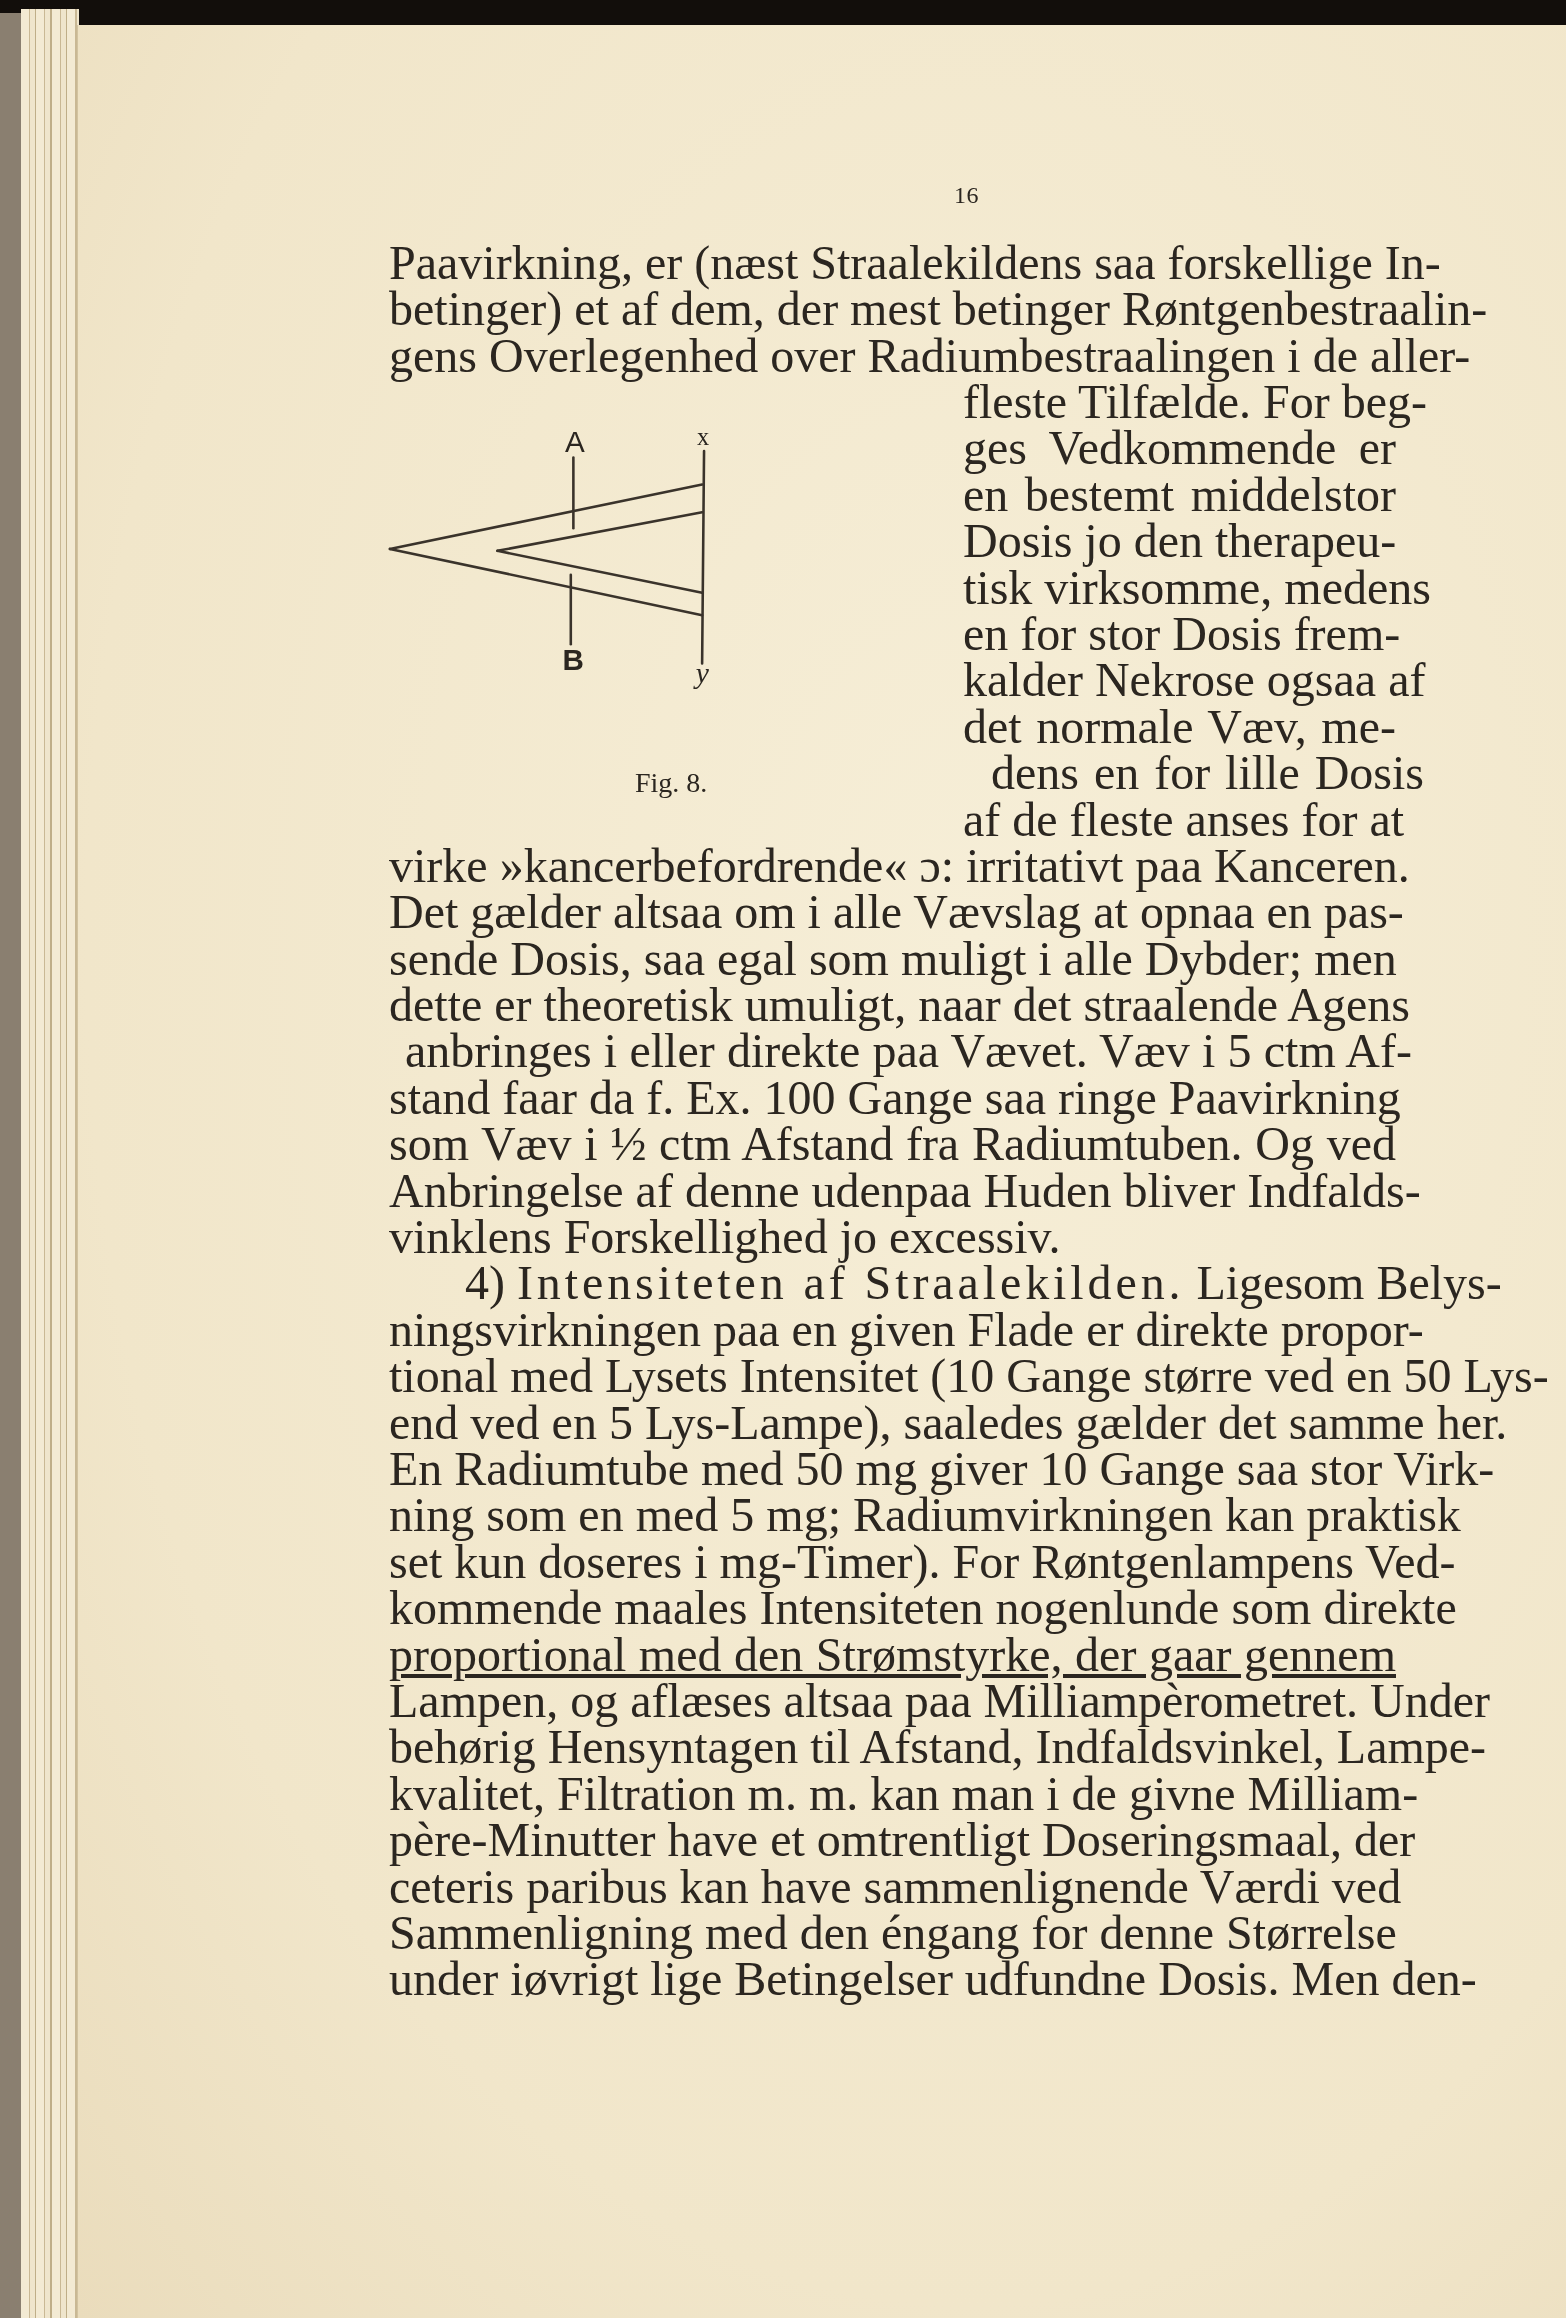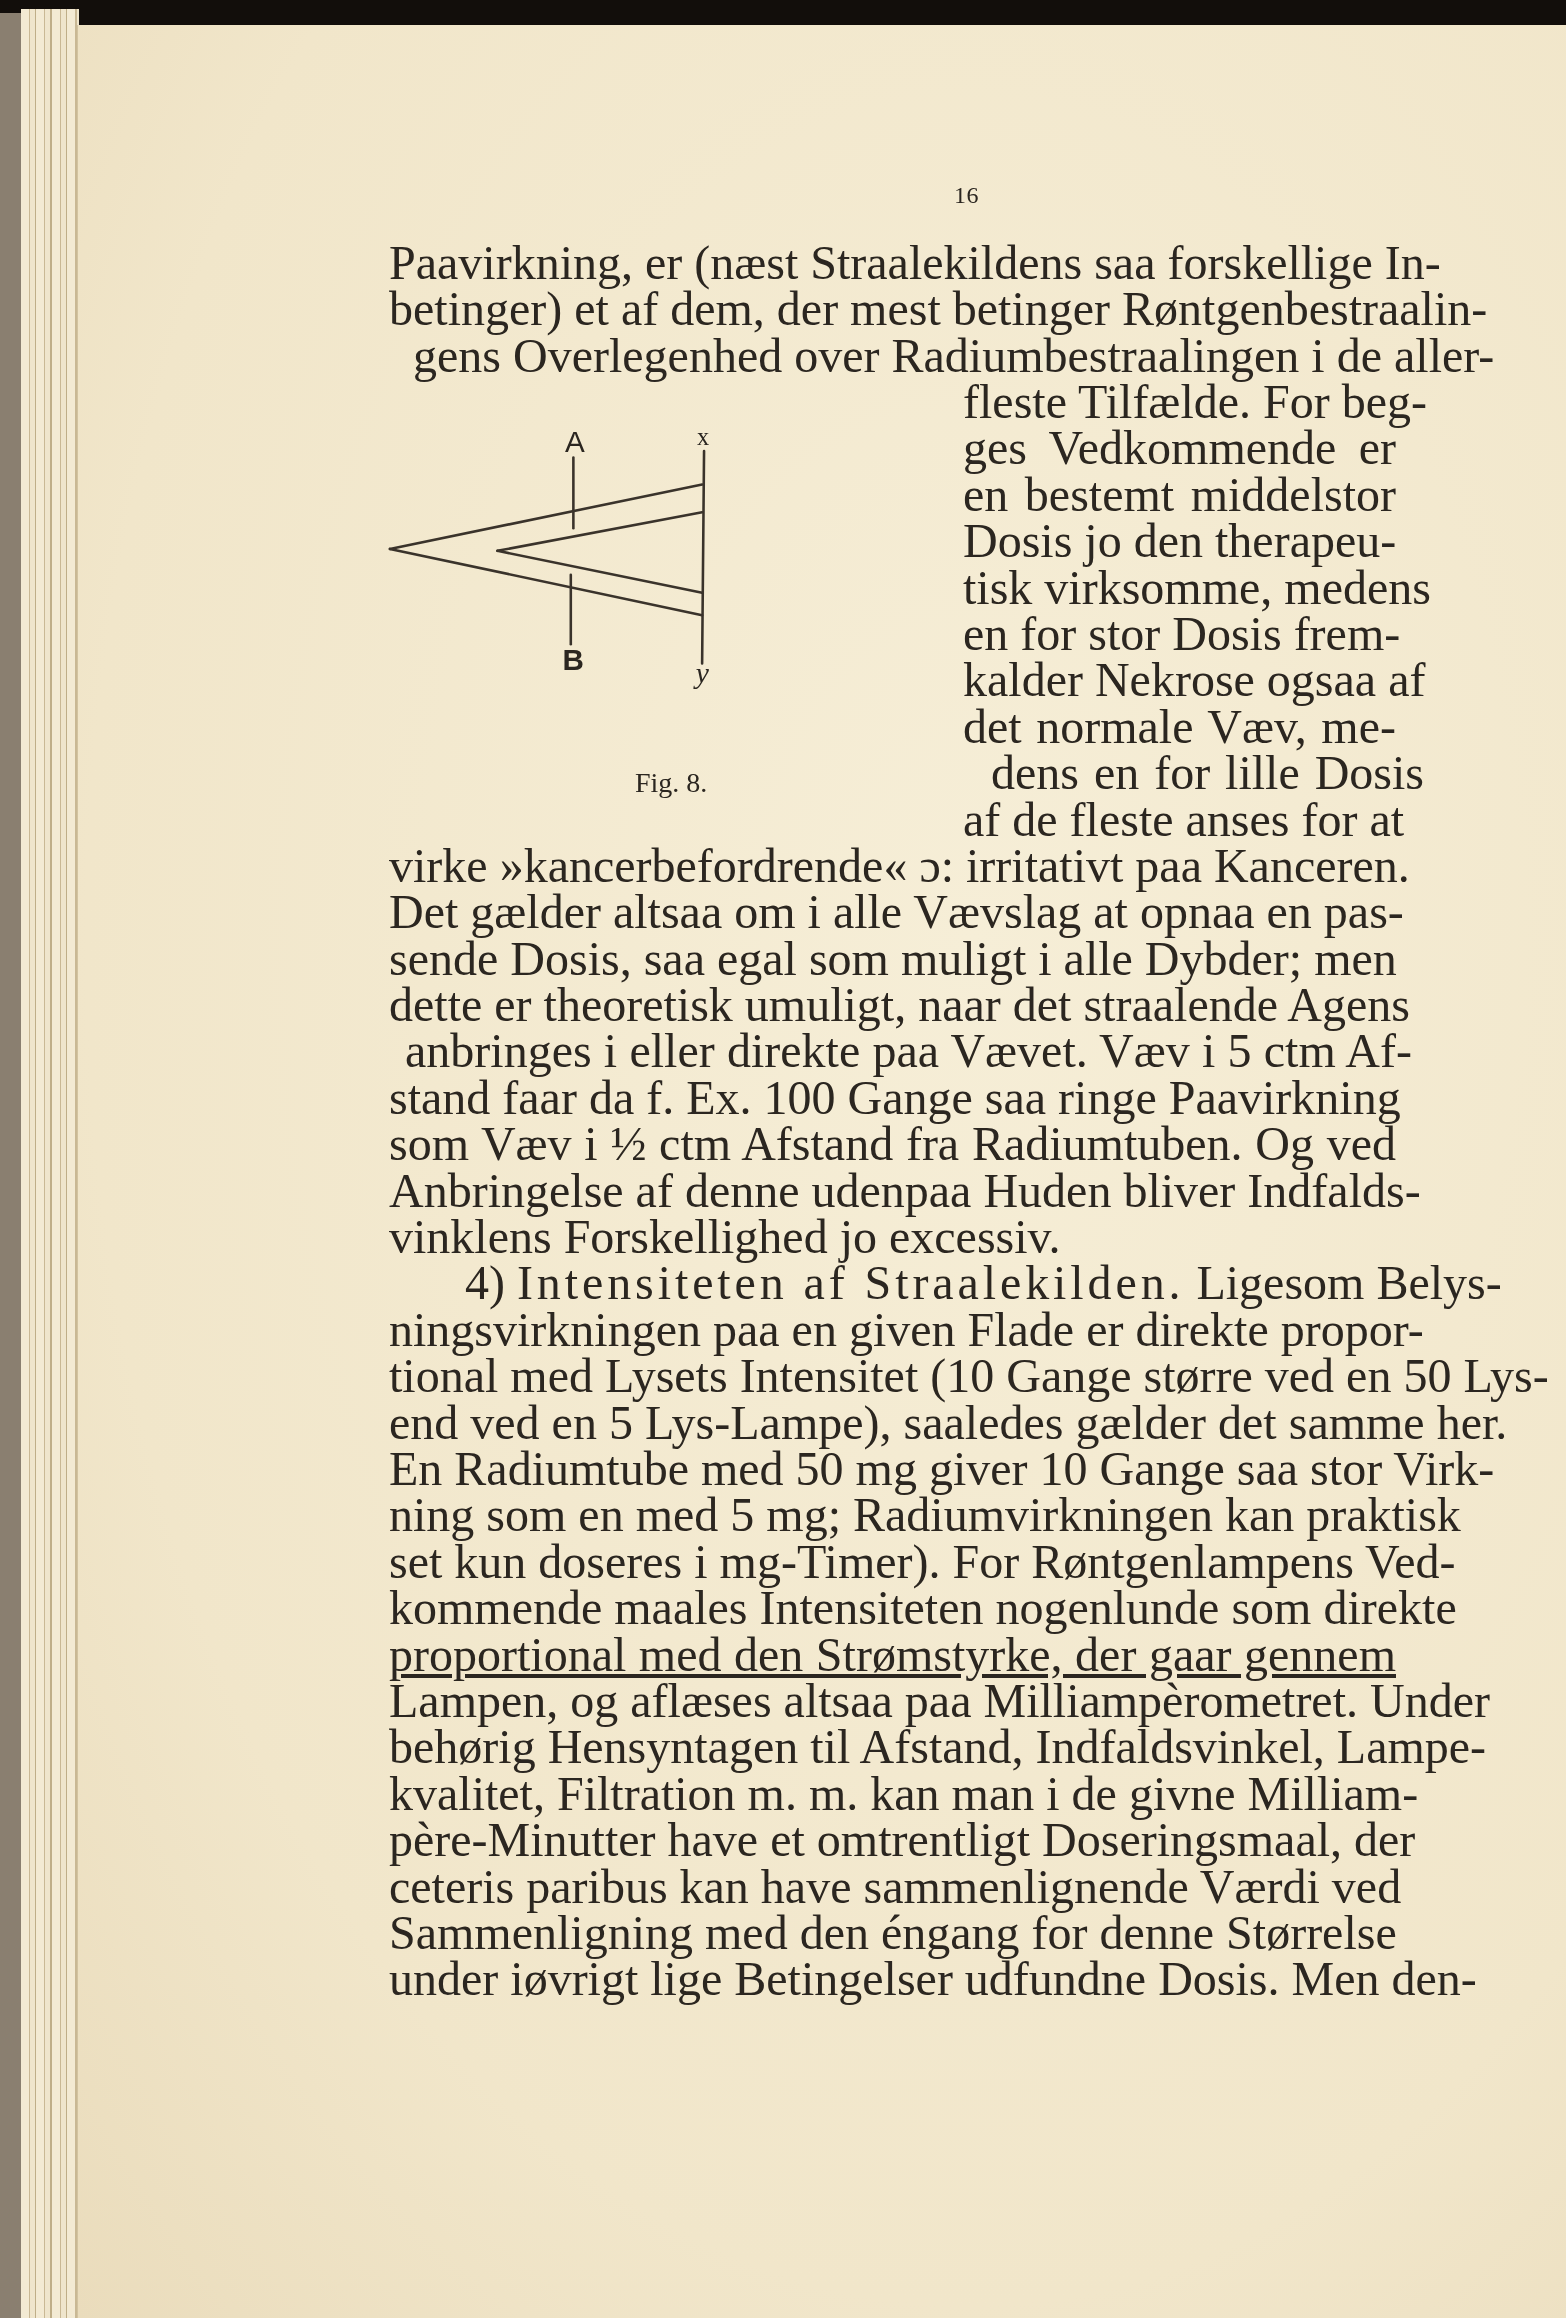--- a/index.html
+++ b/index.html
@@ -43,21 +43,21 @@
 <div class="book-edge"></div>
 <div class="page-stack"></div>
 
 <div class="page">
   <div class="page-number">16</div>
 </div>
 
 <div id="text-layer">
     <div class="line full" style="top: 240px;">Paavirkning, er (næst Straalekildens saa forskellige In-</div>
     <div class="line full" style="top: 286px;">betinger) et af dem, der mest betinger Røntgenbestraalin-</div>
-    <div class="line full" style="top: 333px; margin-left: 24px;">gens Overlegenhed over Radiumbestraalingen i de aller-</div>
+    <div class="line full" style="top: 333px;">gens Overlegenhed over Radiumbestraalingen i de aller-</div>
     <div class="line narrow" style="top: 379px;">fleste Tilfælde. For beg-</div>
     <div class="line narrow" style="top: 425px;">ges Vedkommende er</div>
     <div class="line narrow" style="top: 472px;">en bestemt middelstor</div>
     <div class="line narrow" style="top: 518px;">Dosis jo den therapeu-</div>
     <div class="line narrow" style="top: 565px;">tisk virksomme, medens</div>
     <div class="line narrow" style="top: 611px;">en for stor Dosis frem-</div>
     <div class="line narrow" style="top: 657px;">kalder Nekrose ogsaa af</div>
     <div class="line narrow" style="top: 704px;">det normale Væv, me-</div>
     <div class="line narrow" style="top: 750px; margin-left: 28px;">dens en for lille Dosis</div>
     <div class="line narrow" style="top: 797px;">af de fleste anses for at</div>

